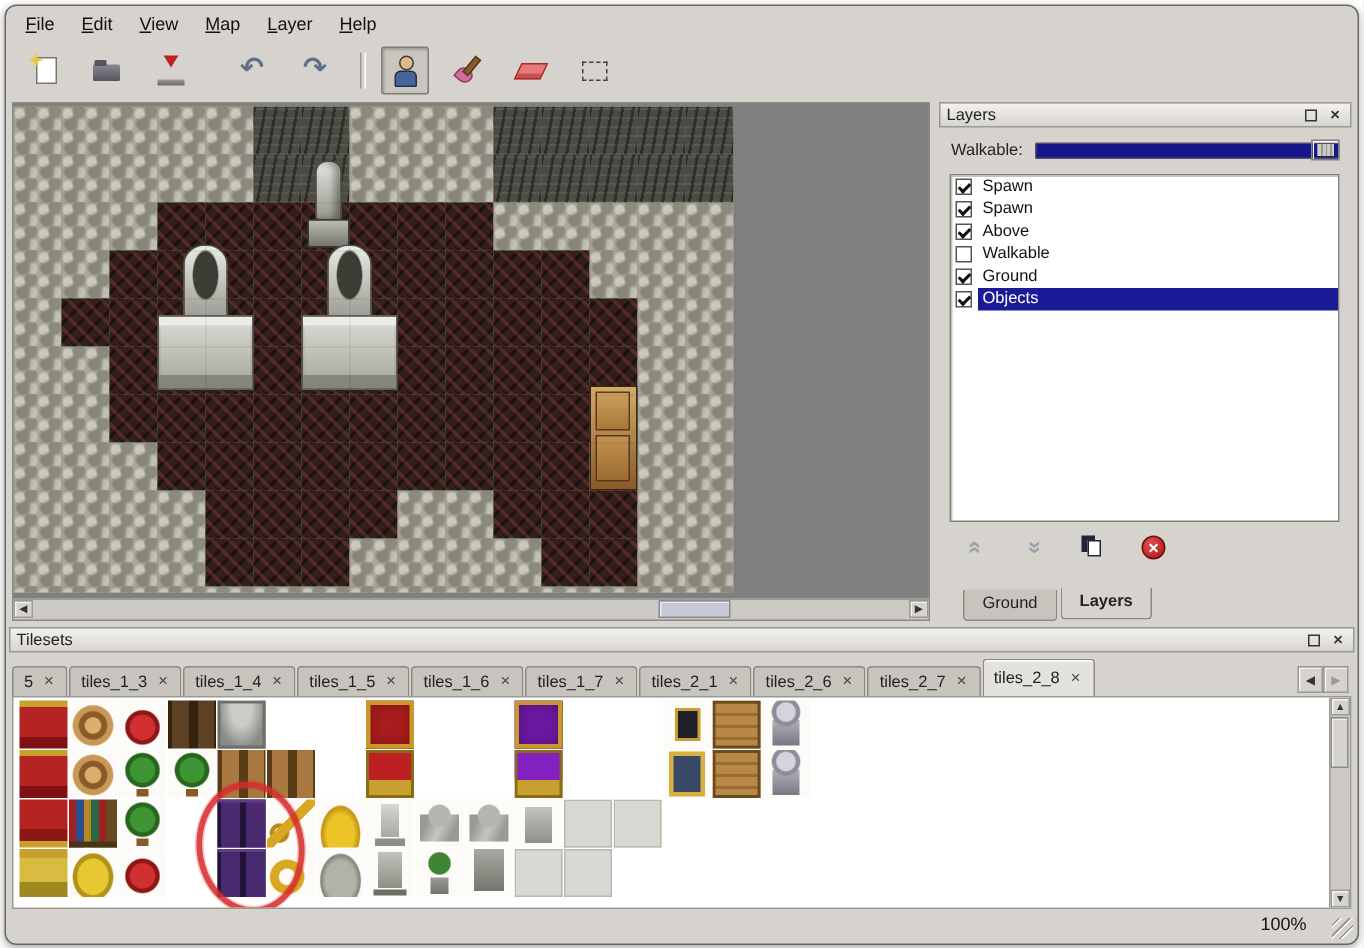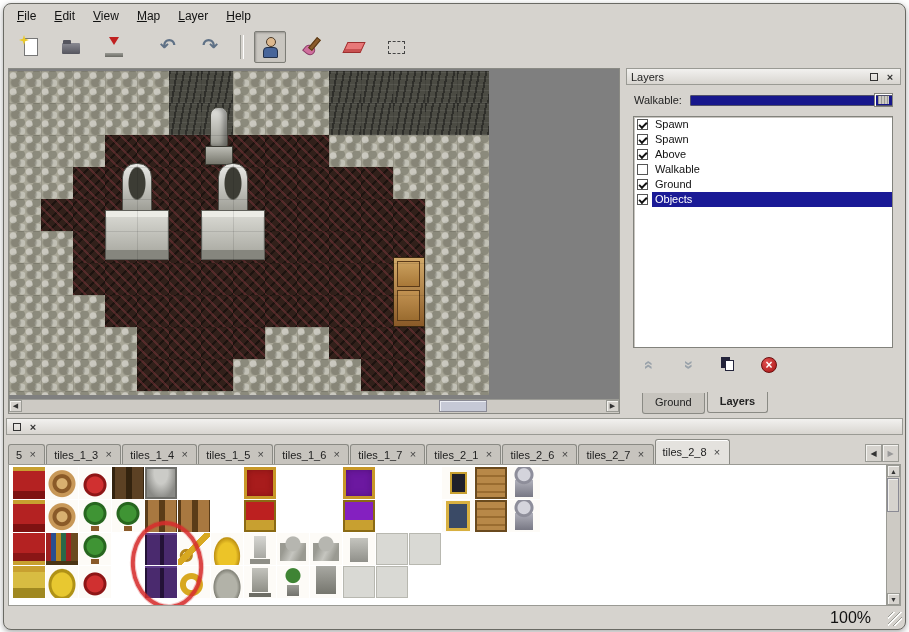--- a/index.html
+++ b/index.html
@@ -166,21 +166,21 @@
   .ts-vase{background:radial-gradient(circle at 50% 30%,#3f8434 0 7px,rgba(0,0,0,0) 8px),
     linear-gradient(#9c9c96,#72726c) 50% 19px/12px 11px no-repeat,#fdfbf7;}
   .ts-annotation{position:absolute;left:122px;top:56px;width:64px;height:80px;border:4px solid rgba(214,44,44,.88);
     border-radius:50%;transform:rotate(-7deg);pointer-events:none;box-shadow:0 0 0 1px rgba(214,44,44,.25),inset 0 0 0 1px rgba(214,44,44,.25);}
   .vscroll{position:absolute;right:0;top:0;bottom:0;width:13px;background:#cdcac4;border-left:1px solid #9a9a94;}
   .sb-up{left:0;top:0;} .sb-up::before{content:"▲";}
   .sb-down{left:0;bottom:0;} .sb-down::before{content:"▼";}
   .sb-vthumb{position:absolute;left:0;top:13px;width:12px;height:34px;background:#d6d3ce;border:1px solid #8a8a94;box-sizing:border-box;box-shadow:inset 1px 1px 0 #f0efec;}
   
   .statusbar{position:absolute;left:0;right:0;bottom:0;height:20px;}
-  .zoom{position:absolute;right:34px;top:0;font-size:16px;color:#111;}
+  .zoom{position:absolute;right:34px;top:0;font-size:12px;color:#111;}
   .grip{position:absolute;right:3px;bottom:3px;width:14px;height:14px;
     background:repeating-linear-gradient(135deg,rgba(0,0,0,0) 0 3px,#9a9a94 3px 4px,#fdfdfb 4px 5px);border-bottom-right-radius:6px;}
 </style>
 </head>
 <body>
 
 <div class="window">
 
   <div class="menubar">
       <div class="menu-item">File</div>
@@ -458,20 +458,21 @@
         </span>
       </div>
     <div class="dock-tabs">
         <span class="dock-tab">Ground</span>
         <span class="dock-tab active">Layers</span>
       </div>
   </div>
 
   <div class="tilesets-panel">
     <div class="panel-titlebar">
+      <span class="panel-title">Tilesets</span>
       <span class="pt-btns">
         <span class="pt-btn float"></span>
         <span class="pt-btn close"></span>
       </span>
     </div>
     <div class="ts-tabbar">
         <span class="ts-tab">
           <span class="ts-tab-label">5</span>
           <span class="ts-close"></span>
         </span>

